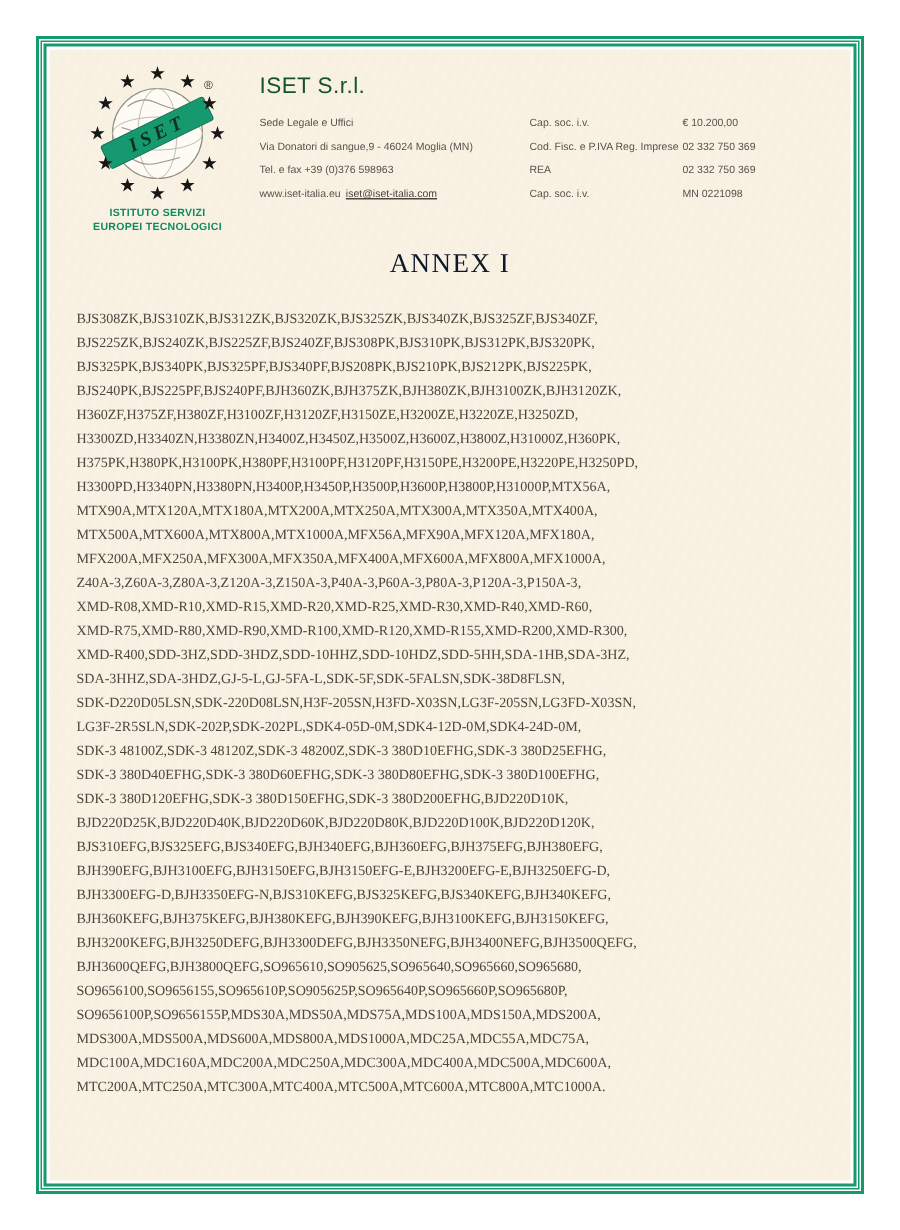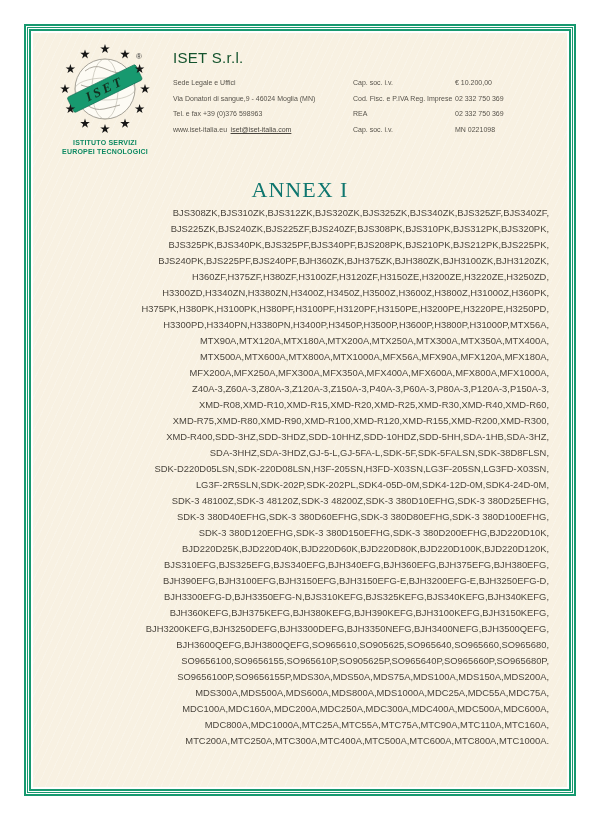--- a/index.html
+++ b/index.html
@@ -31,26 +31,26 @@
   .logo-svg { display:block; margin:0 auto; }
   .logo-caption { color:#0f8a63; font-weight:bold; font-size:7px; line-height:9px; letter-spacing:.2px; margin-top:1px; }
   .company-name { position:absolute; left:140px; top:16px; font-size:15px; color:#14532d; letter-spacing:.3px; }
   .info-grid { position:absolute; left:140px; top:46px; width:380px; font-size:7px; color:#57534b; }
   .info-row { display:grid; grid-template-columns:180px 102px 1fr; height:15.5px; align-items:start; }
   .info-row .cell { white-space:nowrap; }
   .email-link { text-decoration:underline; color:#4a463f; }
   
   .annex-title {
     position:absolute; top:132px; left:0; width:100%; text-align:center;
-    font-family:"Liberation Serif", serif; font-size:22px; letter-spacing:1px; color:#0f766e;margin-top:12px;
+    font-family:"Liberation Serif", serif; font-size:18px; letter-spacing:1px; color:#0f172a;
   }
   
   .code-list {
-    position:absolute; top:172px; left:18px; right:18px; text-align:right;
-    font-family:Liberation Sans, sans-serif; font-size:9.4px; color:#4b463e;
+    position:absolute; top:172px; left:18px; right:18px; text-align:left;
+    font-family:Liberation Serif, serif; font-size:9.4px; color:#4b463e;
   }
   .code-line { line-height:16px; white-space:nowrap; }
 </style>
 </head>
 <body>
 
 <div class="content">
 
   <div class="logo-block">
     <svg class="logo-svg" width="104" height="100" viewBox="0 0 104 100">
@@ -139,17 +139,16 @@
       <div class="code-line">BJS310EFG,BJS325EFG,BJS340EFG,BJH340EFG,BJH360EFG,BJH375EFG,BJH380EFG,</div>
       <div class="code-line">BJH390EFG,BJH3100EFG,BJH3150EFG,BJH3150EFG-E,BJH3200EFG-E,BJH3250EFG-D,</div>
       <div class="code-line">BJH3300EFG-D,BJH3350EFG-N,BJS310KEFG,BJS325KEFG,BJS340KEFG,BJH340KEFG,</div>
       <div class="code-line">BJH360KEFG,BJH375KEFG,BJH380KEFG,BJH390KEFG,BJH3100KEFG,BJH3150KEFG,</div>
       <div class="code-line">BJH3200KEFG,BJH3250DEFG,BJH3300DEFG,BJH3350NEFG,BJH3400NEFG,BJH3500QEFG,</div>
       <div class="code-line">BJH3600QEFG,BJH3800QEFG,SO965610,SO905625,SO965640,SO965660,SO965680,</div>
       <div class="code-line">SO9656100,SO9656155,SO965610P,SO905625P,SO965640P,SO965660P,SO965680P,</div>
       <div class="code-line">SO9656100P,SO9656155P,MDS30A,MDS50A,MDS75A,MDS100A,MDS150A,MDS200A,</div>
       <div class="code-line">MDS300A,MDS500A,MDS600A,MDS800A,MDS1000A,MDC25A,MDC55A,MDC75A,</div>
       <div class="code-line">MDC100A,MDC160A,MDC200A,MDC250A,MDC300A,MDC400A,MDC500A,MDC600A,</div>
-      <div class="code-line">MDC800A,MDC1000A,MTC25A,MTC55A,MTC75A,MTC90A,MTC110A,MTC160A,</div>
       <div class="code-line">MTC200A,MTC250A,MTC300A,MTC400A,MTC500A,MTC600A,MTC800A,MTC1000A.</div>
     </div>
 
 </div>
 
 </body></html>

